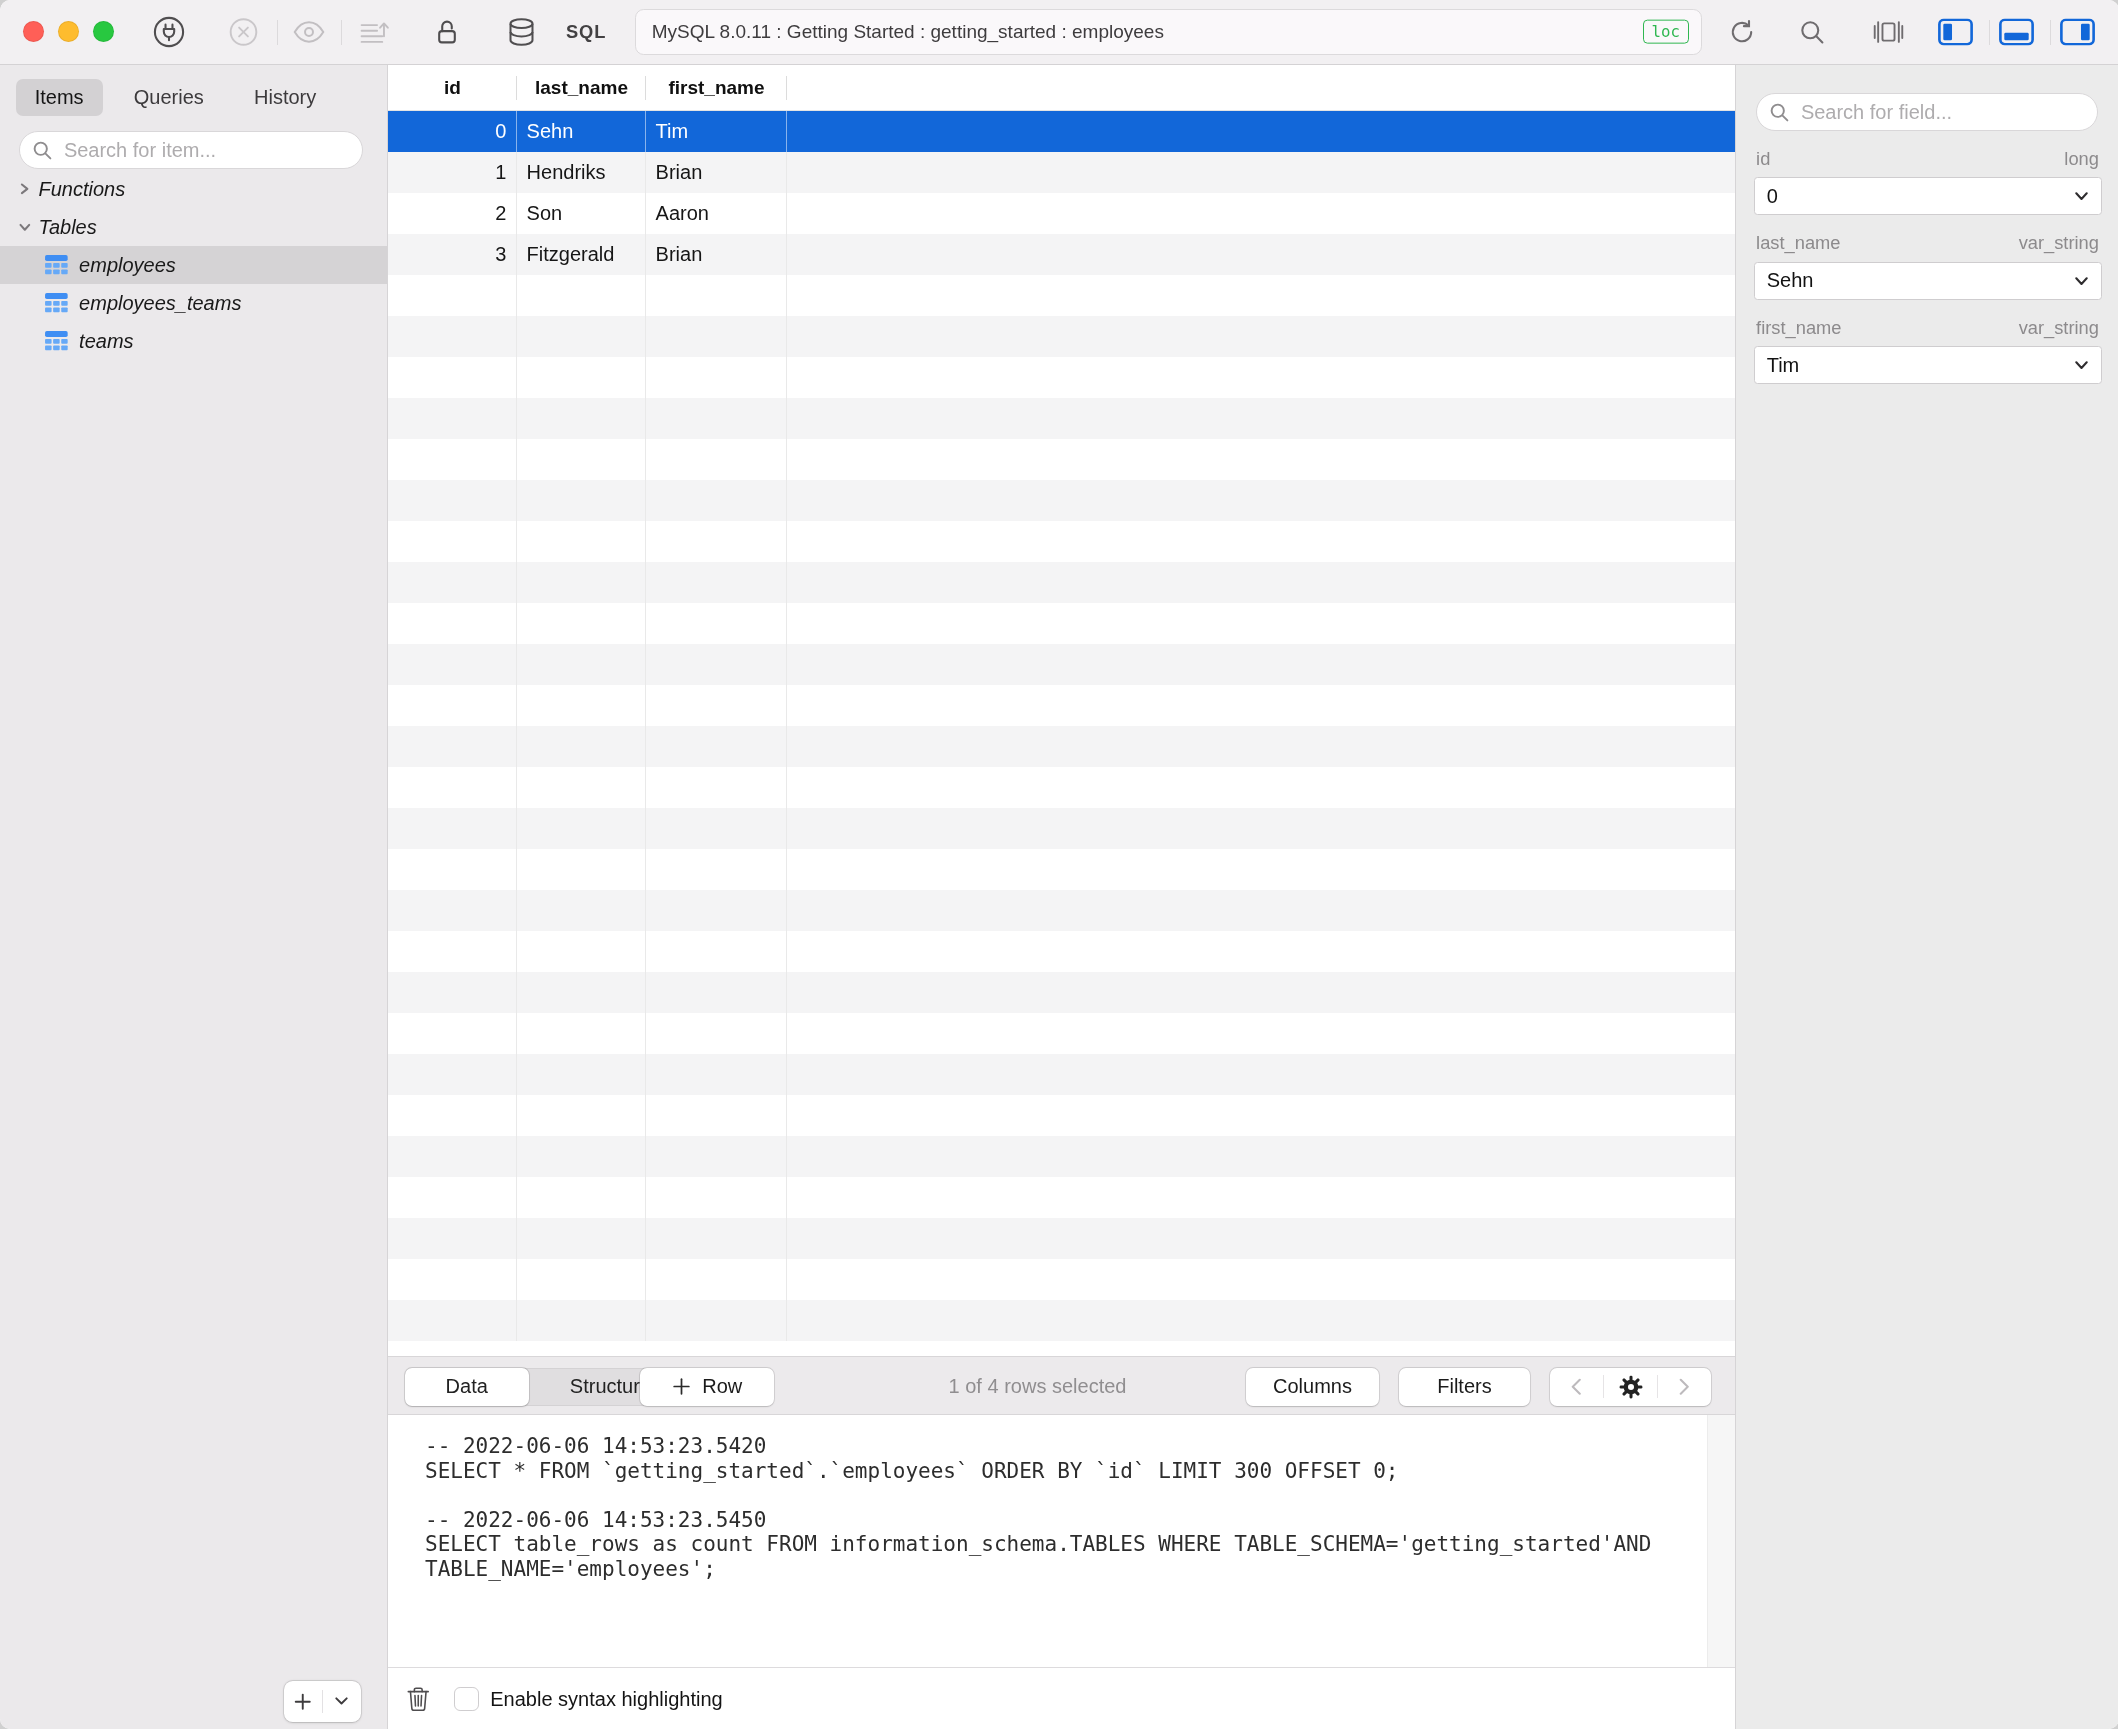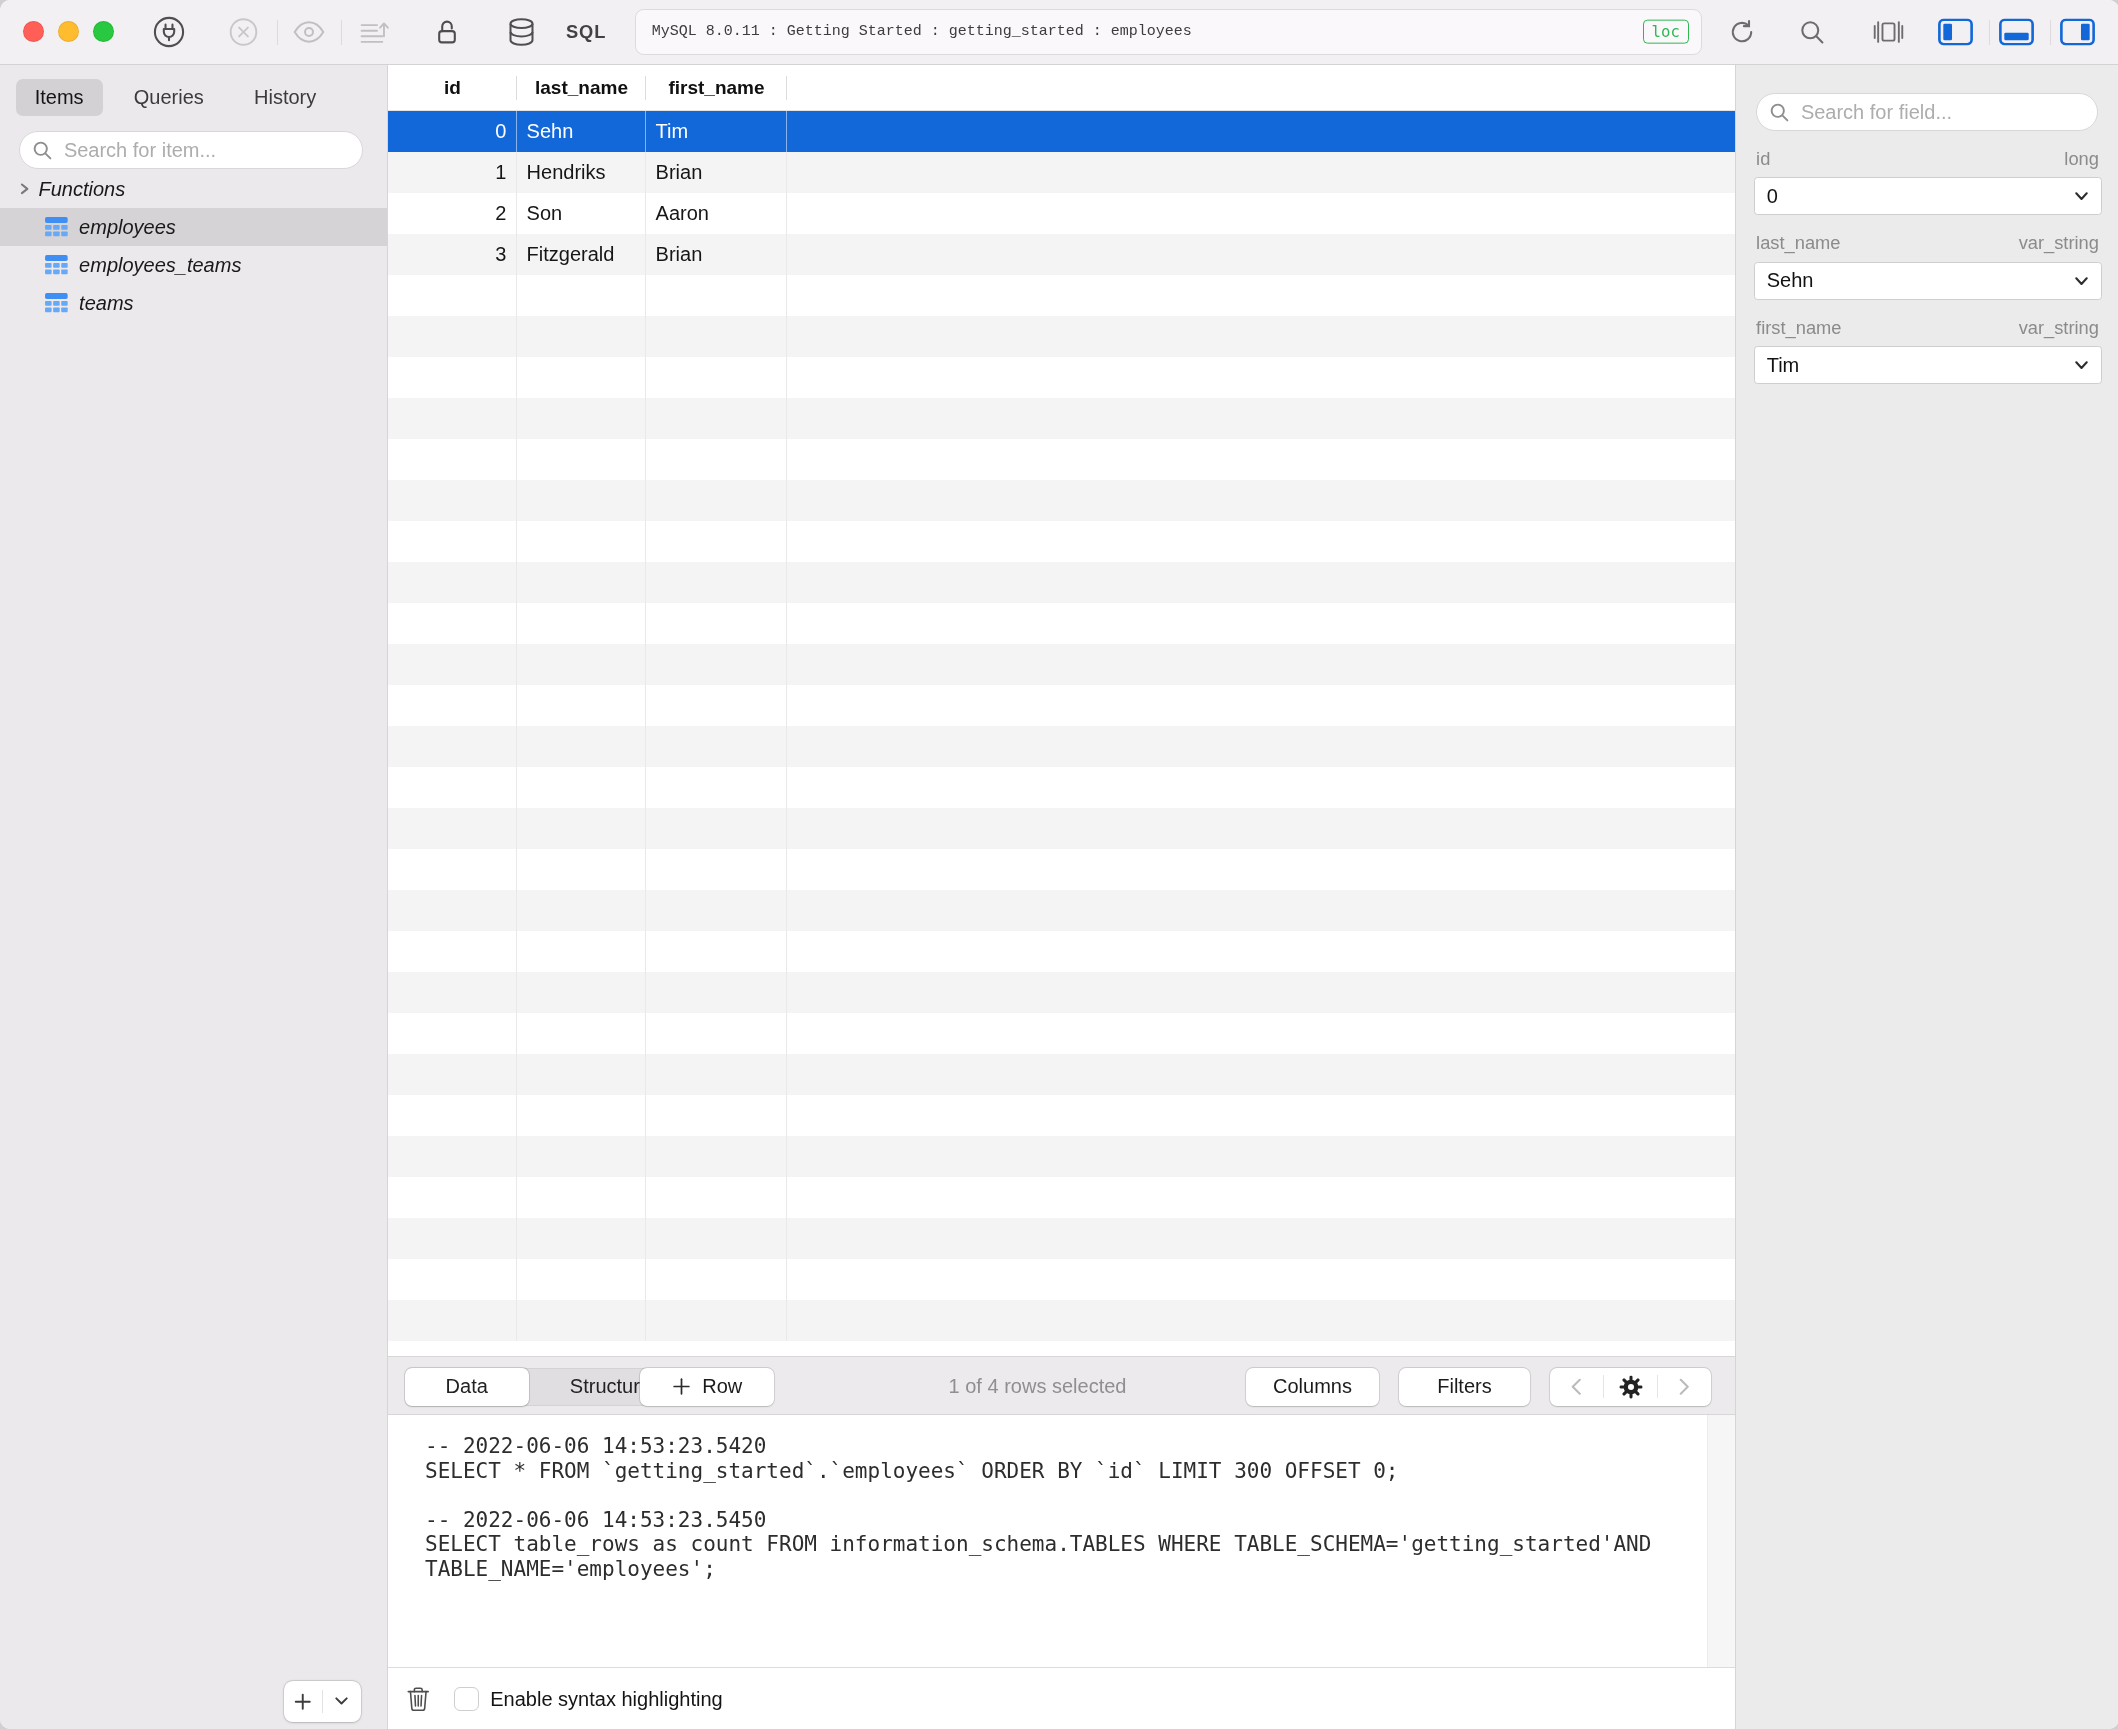--- a/index.html
+++ b/index.html
@@ -15,21 +15,21 @@
     background:#f2f0f2;border-bottom:0.9px solid #d4d2d4;}
   .tl-btn{position:absolute;top:21px;width:21px;height:21px;border-radius:50%;
     box-shadow:inset 0 0 0 0.9px rgba(0,0,0,0.08);}
   .icon-abs{position:absolute;top:32px;transform:translateY(-50%);display:flex;align-items:center;}
   .vsep{position:absolute;top:20px;width:0.9px;height:24.5px;background:#dcdadc;}
   .sql-label{position:absolute;top:32px;transform:translateY(-50%);
     font-weight:bold;font-size:18.3px;letter-spacing:0.9px;color:#434143;}
   .title-field{position:absolute;left:635px;top:8.7px;width:1067px;height:46px;
     background:#faf8fa;border:0.9px solid #dcdadc;border-radius:8.7px;
     display:flex;align-items:center;padding:0 66px 0 15.7px;}
-  .title-text{font-family:Liberation Mono, monospace;font-size:15px;color:#3e3c3e;white-space:nowrap;}
+  .title-text{font-family:Liberation Sans, sans-serif;font-size:19px;color:#3e3c3e;white-space:nowrap;}
   .loc-badge{position:absolute;right:12.2px;top:50%;transform:translateY(-50%);
     border:1.7px solid var(--badge-green);color:var(--badge-green);
     font-family:"DejaVu Sans Mono",monospace;font-size:15.7px;line-height:1;
     padding:3.5px 7.9px;border-radius:4.4px;}
   
   .sidebar{position:absolute;left:0;top:65px;width:388px;height:1665px;
     background:#ebe9eb;border-right:0.9px solid #d6d4d6;}
   .stabs{display:flex;align-items:center;margin:14px 0 0 15.7px;gap:12.2px;}
   .stab{font-size:20px;color:#3c3a3c;padding:7px 19px;border-radius:7px;white-space:nowrap;}
   .stab.active{background:#d3d1d3;color:#141414;}
@@ -231,20 +231,28 @@
     </div>
     <div class="tree">
         <div class="tree-row grp">
           <span class="disc">
             <svg width="13" height="15.7" viewBox="0 0 15 18" fill="none" stroke="#7c797c" stroke-width="2.4" stroke-linecap="round" stroke-linejoin="round">
               <path d="M4.5 4 L10.8 9 L4.5 14"></path>
             </svg>
           </span>
           <span class="tlabel">Functions</span>
         </div>
+        <div class="tree-row grp">
+          <span class="disc">
+            <svg width="15.7" height="12.2" viewBox="0 0 18 14" fill="none" stroke="#7c797c" stroke-width="2.4" stroke-linecap="round" stroke-linejoin="round">
+              <path d="M4 4.5 L9 10 L14 4.5"></path>
+            </svg>
+          </span>
+          <span class="tlabel">Tables</span>
+        </div>
         <div class="tree-row child sel">
           <span class="ticon">
             <svg width="23.6" height="20" viewBox="0 0 27 23">
               <rect x="0" y="0" width="26" height="7" rx="2" fill="var(--table-icon-blue-dark)"></rect>
               <rect x="0" y="9.2" width="7.5" height="5.4" rx="1" fill="var(--table-icon-blue)"></rect>
               <rect x="9.3" y="9.2" width="7.5" height="5.4" rx="1" fill="var(--table-icon-blue)"></rect>
               <rect x="18.6" y="9.2" width="7.4" height="5.4" rx="1" fill="var(--table-icon-blue)"></rect>
               <rect x="0" y="16.6" width="7.5" height="5.4" rx="1" fill="var(--table-icon-blue)"></rect>
               <rect x="9.3" y="16.6" width="7.5" height="5.4" rx="1" fill="var(--table-icon-blue)"></rect>
               <rect x="18.6" y="16.6" width="7.4" height="5.4" rx="1" fill="var(--table-icon-blue)"></rect>

